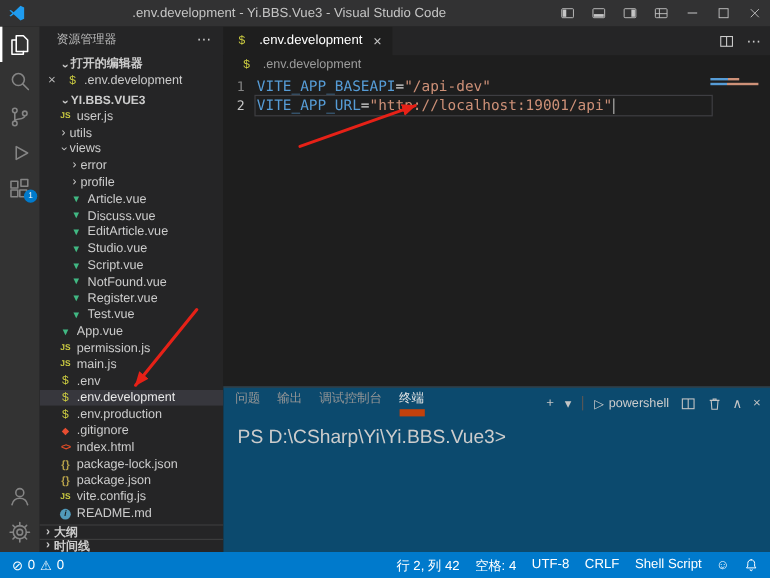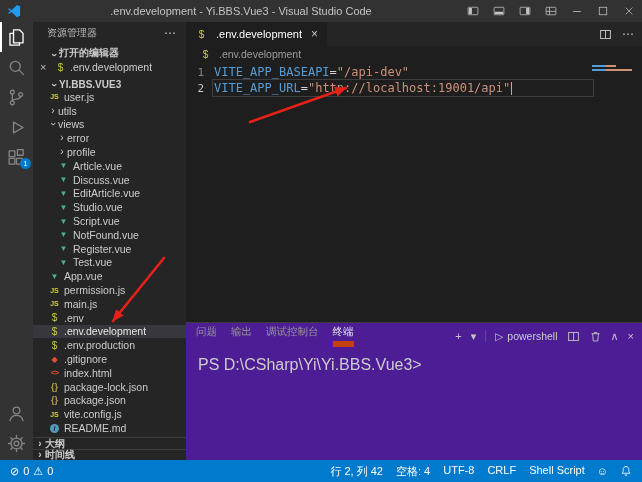--- a/index.html
+++ b/index.html
@@ -62,21 +62,21 @@
   .code-line.current .line-num { color:#c6c6c6; }
   .tok-var { color:var(--code-var); }
   .tok-op  { color:var(--code-op); }
   .tok-str { color:var(--code-str); }
   .cursor { display:inline-block; width:1px; height:13px; background:#aeafad; vertical-align:middle; margin-left:1px; }
   .current-line-box { position:absolute; top:17px; left:26px; right:48px; height:18px; border:1px solid #3e3e42; pointer-events:none; }
   .minimap { position:absolute; top:3px; right:6px; width:44px; }
   .mm-line1 { height:2px; width:24px; margin-bottom:2px; background:linear-gradient(90deg, var(--code-var) 0 60%, var(--code-str) 60% 100%); }
   .mm-line2 { height:2px; width:40px; background:linear-gradient(90deg, var(--code-var) 0 35%, var(--code-str) 35% 100%); }
   
-  .panel { position:absolute; left:186px; top:322px; right:0; bottom:22px; background:#4c1d95; border-top:1px solid #3c3c3c; }
+  .panel { position:absolute; left:186px; top:322px; right:0; bottom:22px; background:#0c4a6e; border-top:1px solid #3c3c3c; }
   .panel-header { height:26px; display:flex; align-items:center; padding:0 8px 0 10px; }
   .panel-tabs { display:flex; gap:14px; font-size:10.5px; color:#969696; }
   .panel-tab.active { color:#e7e7e7; border-bottom:6px solid #c2410c; padding-bottom:2px; }
   .panel-actions { margin-left:auto; display:flex; align-items:center; gap:9px; color:#c5c5c5; font-size:11px; }
   .panel-actions svg { width:13px; height:13px; stroke:currentColor; fill:none; stroke-width:1.1; }
   .shell-select { display:flex; align-items:center; gap:4px; font-size:10.5px; color:#cccccc; }
   .vsep { width:1px; height:12px; background:#555555; }
   .terminal { padding:7px 12px; font-family:Liberation Sans, sans-serif; font-size:16px; color:#cccccc; }
   
   .statusbar { position:absolute; left:0; right:0; bottom:0; height:22px; background:var(--accent); display:flex; align-items:center; color:#ffffff; font-size:11px; padding:0 10px; z-index:5; }

